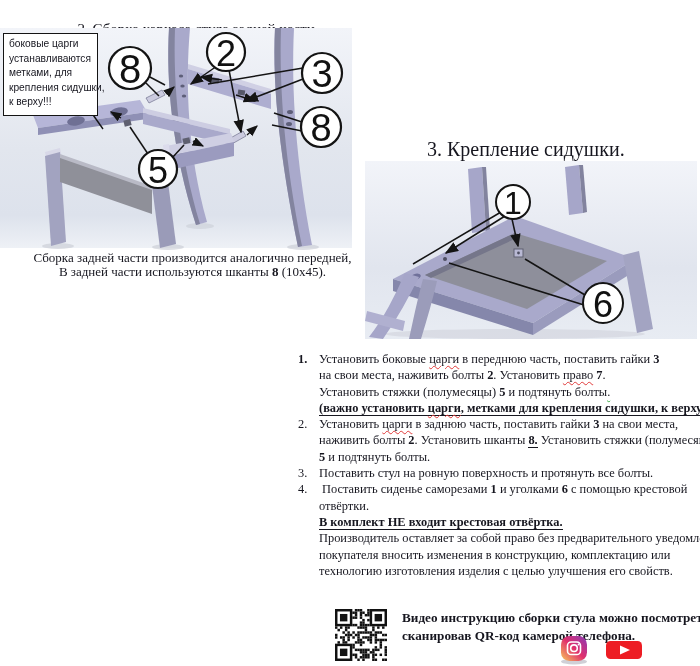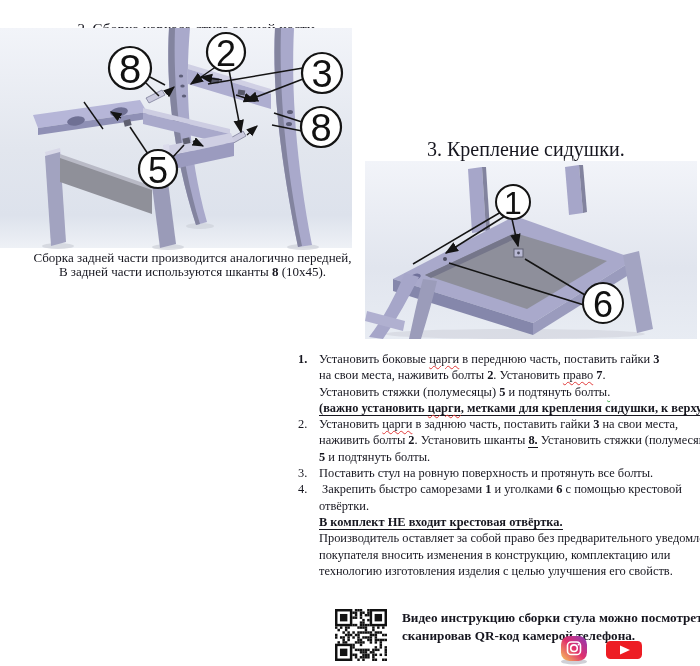--- a/index.html
+++ b/index.html
@@ -157,20 +157,27 @@
         <circle cx="321" cy="99" r="20" fill="#fff" stroke="#141414" stroke-width="2.2"></circle>
         <text class="balloon-digit" x="321" y="100" font-size="38" text-anchor="middle" dominant-baseline="central">8</text>
       </g>
       <g>
         <circle cx="158" cy="141" r="19" fill="#fff" stroke="#141414" stroke-width="2.2"></circle>
         <text class="balloon-digit" x="158" y="142" font-size="36" text-anchor="middle" dominant-baseline="central">5</text>
       </g>
     </svg>
   </div>
 
+  <div class="abs callout">
+      <div class="ln"><span>боковые царги</span></div>
+      <div class="ln"><span>устанавливаются</span></div>
+      <div class="ln"><span>метками, для</span></div>
+      <div class="ln"><span>крепления сидушки,</span></div>
+      <div class="ln"><span>к верху!!!</span></div>
+    </div>
 
   <div class="abs caption">
       <div class="ln"><span>Сборка задней части производится аналогично передней,</span></div>
       <div class="ln"><span>В задней части используются шканты </span><span class="b">8</span><span> (10x45).</span></div>
     </div>
 
   <div class="abs t2">3.  Крепление сидушки.</div>
 
   <div class="abs" style="left:365px;top:161px;width:335px;height:180px;">
     <svg width="335" height="180" viewBox="0 0 335 180">
@@ -256,21 +263,21 @@
     </li>
     <li>
       <span class="num"><span>3.</span></span>
       <div class="body">
           <div class="ln"><span>Поставить стул на ровную поверхность и протянуть все болты.</span></div>
         </div>
     </li>
     <li>
       <span class="num"><span>4.</span></span>
       <div class="body">
-          <div class="ln"><span> Закрепить быстро саморезами </span><span class="b">1</span><span> и уголками </span><span class="b">6</span><span> с помощью крестовой</span></div>
+          <div class="ln"><span> Поставить сиденье саморезами </span><span class="b">1</span><span> и уголками </span><span class="b">6</span><span> с помощью крестовой</span></div>
           <div class="ln"><span>отвёртки.</span></div>
           <div class="ln"><span class="bu">В комплект НЕ входит крестовая отвёртка.</span></div>
           <div class="ln"><span>Производитель оставляет за собой право без предварительного уведомления</span></div>
           <div class="ln"><span>покупателя вносить изменения в конструкцию, комплектацию или</span></div>
           <div class="ln"><span>технологию изготовления изделия с целью улучшения его свойств.</span></div>
         </div>
     </li>
   </ol>
 
 

